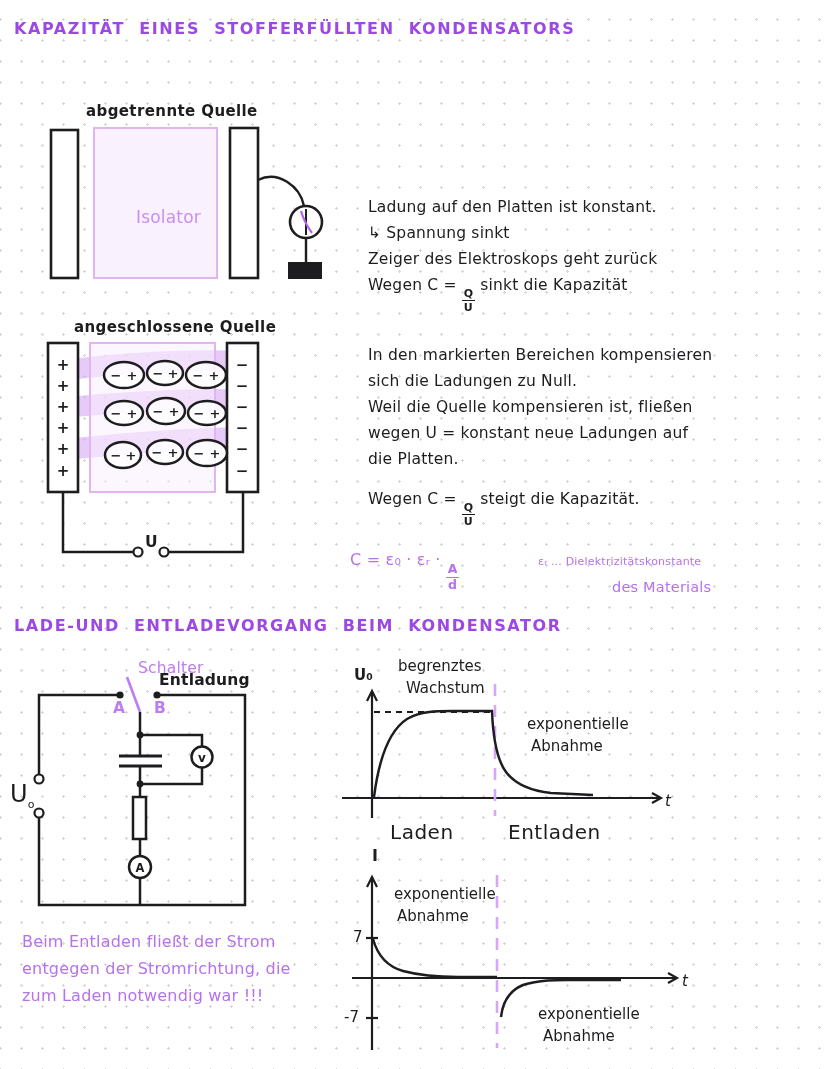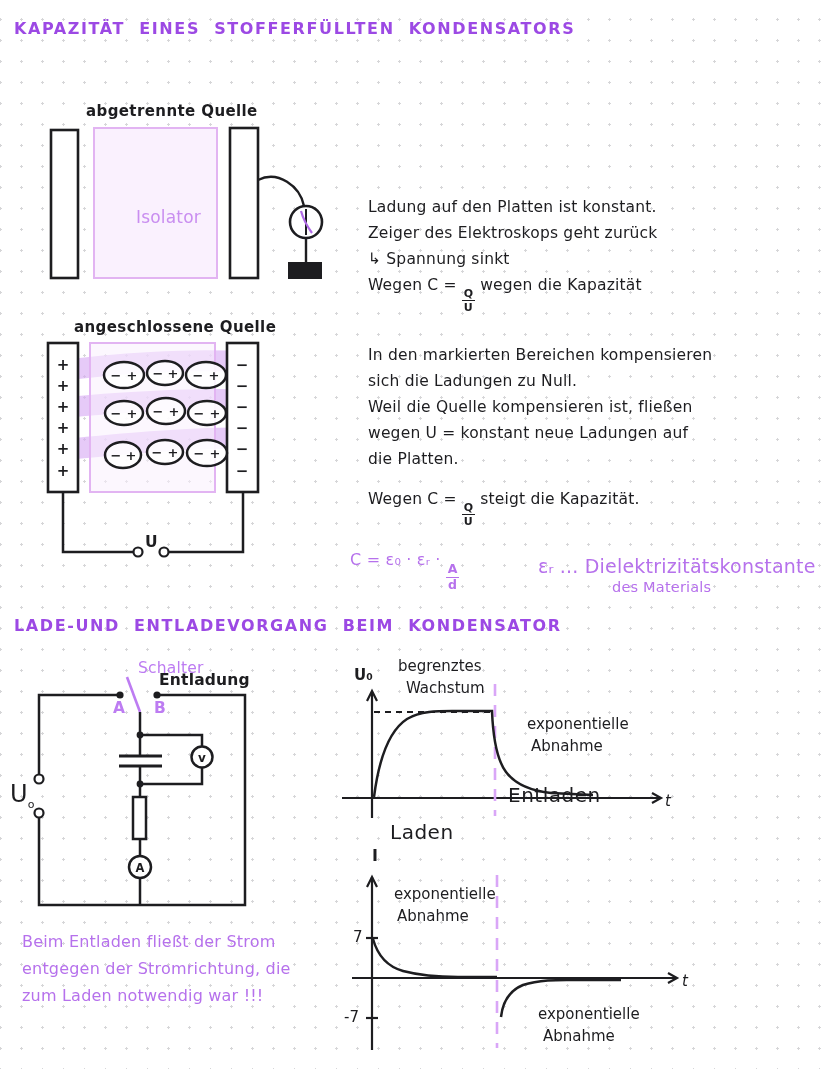--- a/index.html
+++ b/index.html
@@ -167,27 +167,27 @@
     </g>
   </svg>
 
   <h1 class="title" style="left:14px;top:19px;">KAPAZITÄT EINES STOFFERFÜLLTEN KONDENSATORS</h1>
 
   <div class="caption" style="left:86px;top:102px;">abgetrennte Quelle</div>
   <div class="hw lav" style="left:94px;top:207px;width:149px;text-align:center;font-size:17px;">Isolator</div>
 
   <div class="hw hw-lines" style="left:368px;top:150px;margin-top:44px;">
     <div>Ladung auf den Platten ist konstant.</div>
+    <div>↳ Spannung sinkt</div>
     <div>Zeiger des Elektroskops geht zurück</div>
-    <div>↳ Spannung sinkt</div>
     <div>
       <span>Wegen   C =</span><span class="frac">
           <span class="num">Q</span>
           <span class="den">U</span>
-        </span><span>wegen die Kapazität</span>
+        </span><span>sinkt die Kapazität</span>
     </div>
   </div>
 
   <div class="caption" style="left:74px;top:318px;">angeschlossene Quelle</div>
   <div class="hw" style="left:145px;top:533px;font-weight:bold;">U</div>
 
   <div class="hw hw-lines" style="left:368px;top:342px;">
     <div>In den markierten Bereichen kompensieren</div>
     <div>sich die Ladungen zu Null.</div>
     <div>Weil die Quelle kompensieren ist, fließen</div>
@@ -200,39 +200,39 @@
         </span><span>steigt die Kapazität.</span>
     </div>
   </div>
 
   <div class="hw purple" style="left:350px;top:550px;font-size:16px;">
     <span>C = ε₀ · εᵣ ·</span><span class="frac big">
         <span class="num">A</span>
         <span class="den">d</span>
       </span>
   </div>
-  <div class="hw purple" style="left:538px;top:555px;font-size:19px;">εᵣ ...  Dielektrizitätskonstante</div>
+  <div class="hw purple" style="left:538px;top:555px;font-size:11px;">εᵣ ...  Dielektrizitätskonstante</div>
   <div class="hw purple" style="left:612px;top:579px;font-size:14.5px;">des Materials</div>
 
   <h1 class="title" style="left:14px;top:616px;">LADE-UND ENTLADEVORGANG BEIM KONDENSATOR</h1>
 
   <div class="hw swpurple" style="left:102px;top:659px;margin-left:36px;">Schalter</div>
   <div class="hw" style="left:159px;top:671px;font-weight:bold;">Entladung</div>
   <div class="hw swpurple" style="left:113px;top:699px;font-weight:bold;">A</div>
   <div class="hw swpurple" style="left:154px;top:699px;font-weight:bold;">B</div>
   <div class="hw" style="left:10px;top:780px;font-size:24px;"><span>U</span><sub class="small">o</sub></div>
 
   <div class="graphlab" style="left:354px;top:666px;font-weight:bold;">U₀</div>
   <div class="graphlab" style="left:398px;top:657px;">begrenztes</div>
   <div class="graphlab" style="left:406px;top:679px;">Wachstum</div>
   <div class="graphlab" style="left:527px;top:715px;">exponentielle</div>
   <div class="graphlab" style="left:531px;top:737px;">Abnahme</div>
   <div class="graphlab" style="left:665px;top:792px;font-style:italic;">t</div>
   <div class="seclab" style="left:390px;top:820px;">Laden</div>
-  <div class="seclab" style="left:508px;top:783px;">Entladen</div>
+  <div class="seclab" style="left:508px;top:820px;">Entladen</div>
 
   <div class="graphlab" style="left:372px;top:846px;font-size:16px;font-weight:bold;">I</div>
   <div class="graphlab" style="left:353px;top:928px;">7</div>
   <div class="graphlab" style="left:344px;top:1008px;">-7</div>
   <div class="graphlab" style="left:394px;top:885px;">exponentielle</div>
   <div class="graphlab" style="left:397px;top:907px;">Abnahme</div>
   <div class="graphlab" style="left:538px;top:1005px;">exponentielle</div>
   <div class="graphlab" style="left:543px;top:1027px;">Abnahme</div>
   <div class="graphlab" style="left:682px;top:972px;font-style:italic;">t</div>
 

